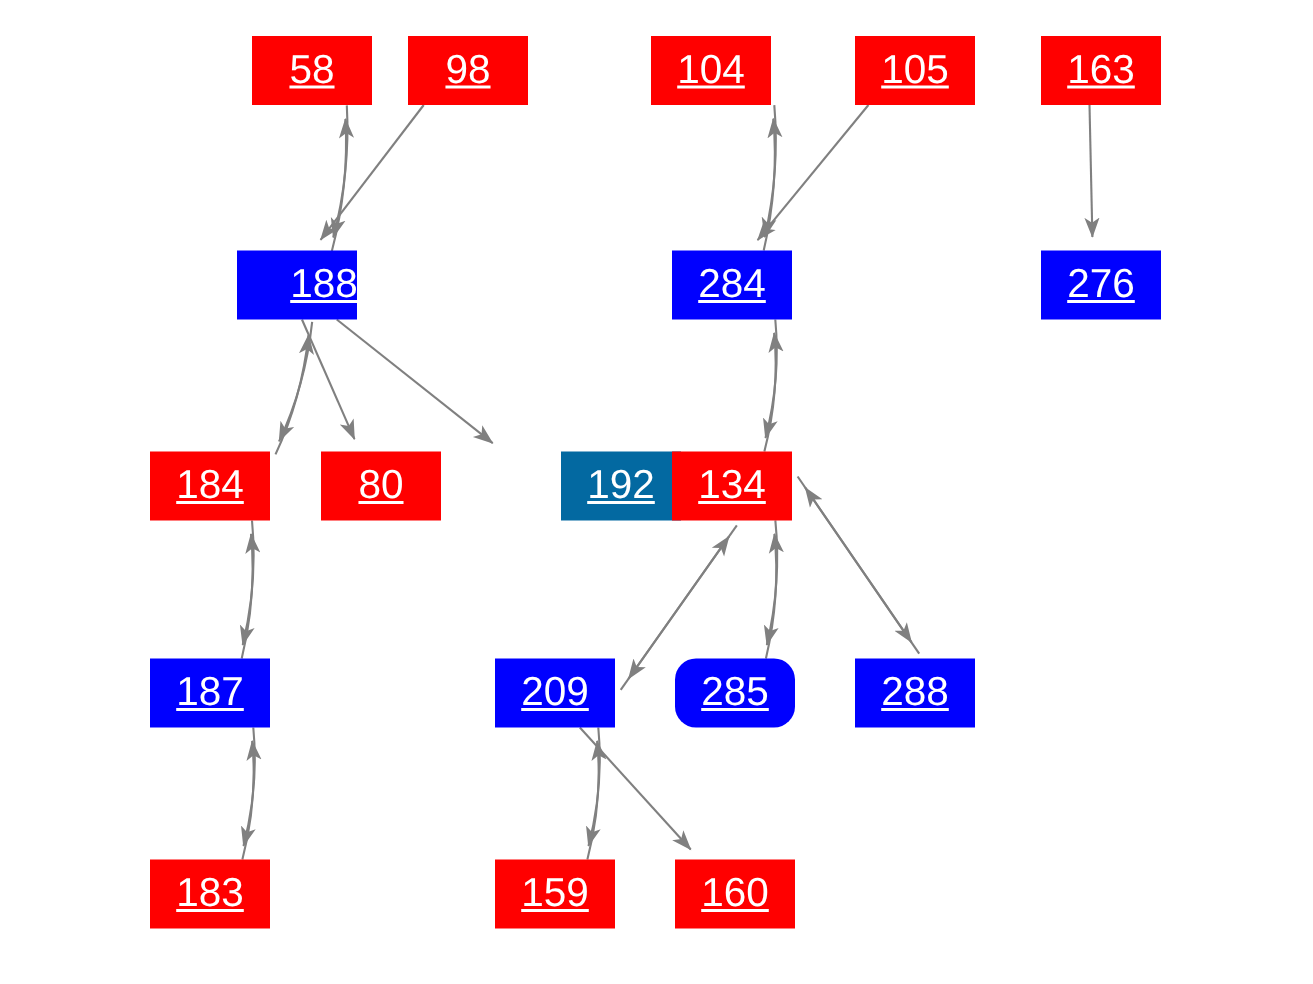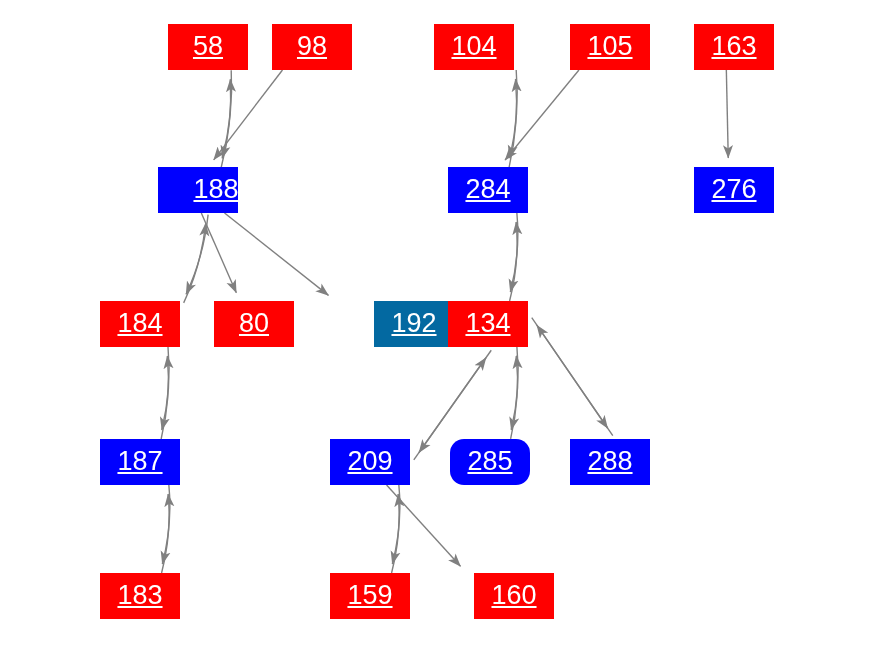--- a/index.html
+++ b/index.html
@@ -162,17 +162,17 @@
       </div>
       <div class="graph-node" style="left: 570px; top: 439px; width: 80px; height: 46px; background: rgb(0, 0, 255);">
         <span class="node-label">288</span>
       </div>
       <div class="graph-node" style="left: 100px; top: 573px; width: 80px; height: 46px; background: rgb(255, 0, 0);">
         <span class="node-label">183</span>
       </div>
       <div class="graph-node" style="left: 330px; top: 573px; width: 80px; height: 46px; background: rgb(255, 0, 0);">
         <span class="node-label">159</span>
       </div>
-      <div class="graph-node" style="left: 450px; top: 573px; width: 80px; height: 46px; background: rgb(255, 0, 0); margin-left: 24px;">
+      <div class="graph-node" style="left: 450px; top: 573px; width: 80px; height: 46px; background: rgb(255, 0, 0);">
         <span class="node-label">160</span>
       </div>
     </div>
 </div>
 
 </body></html>

